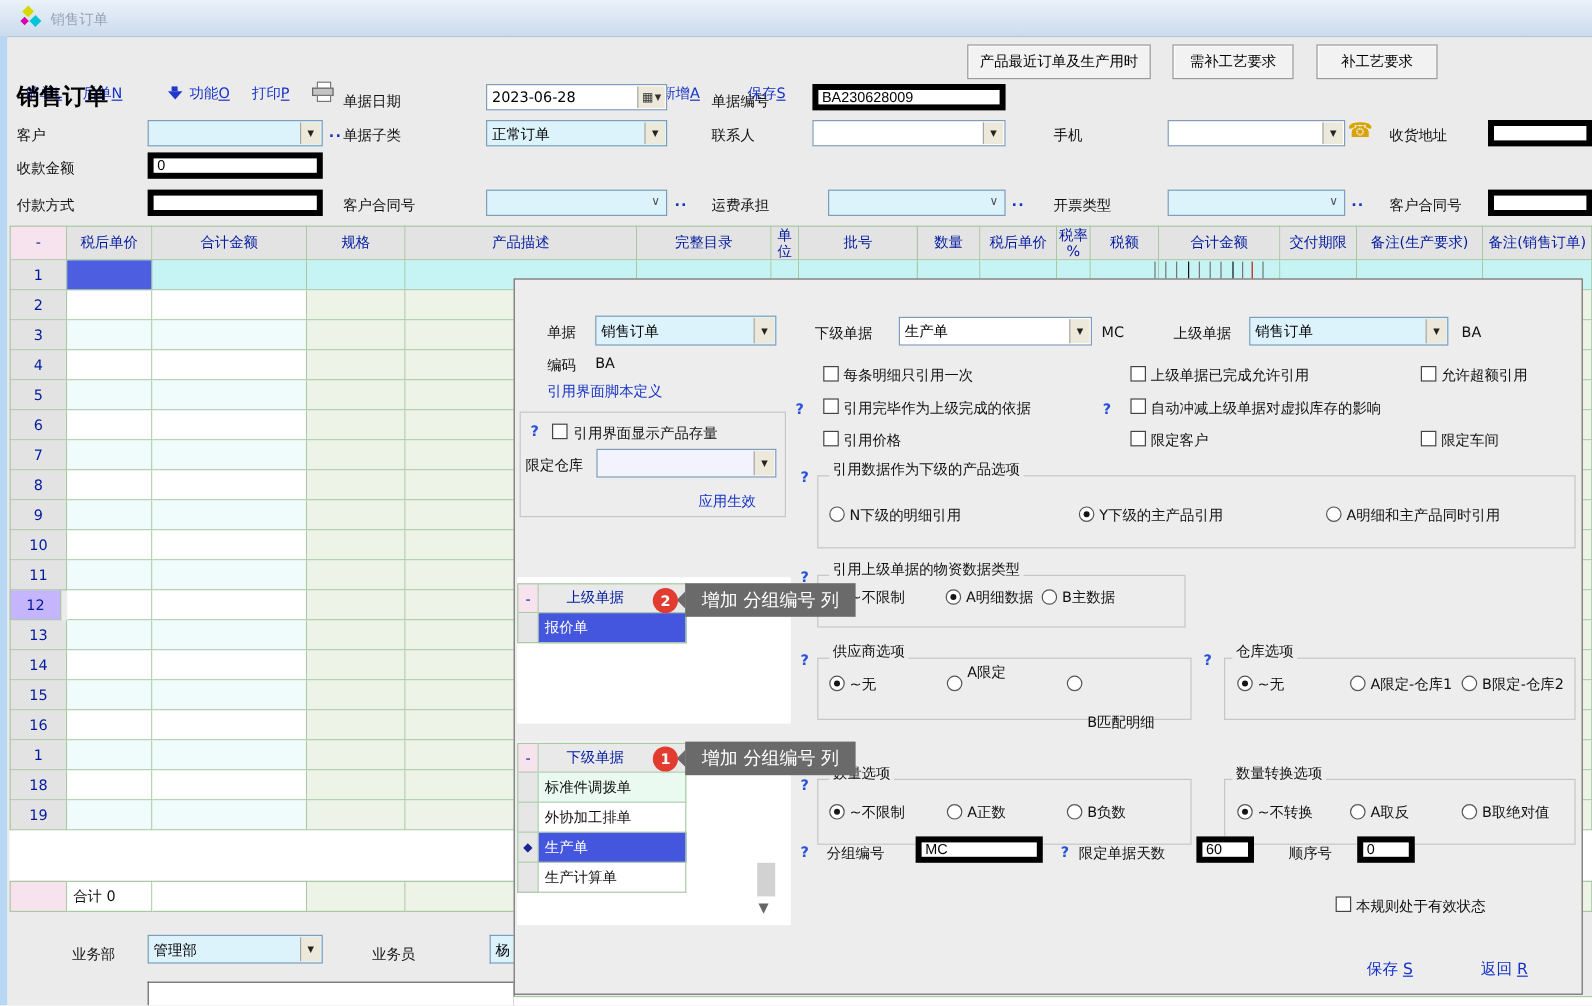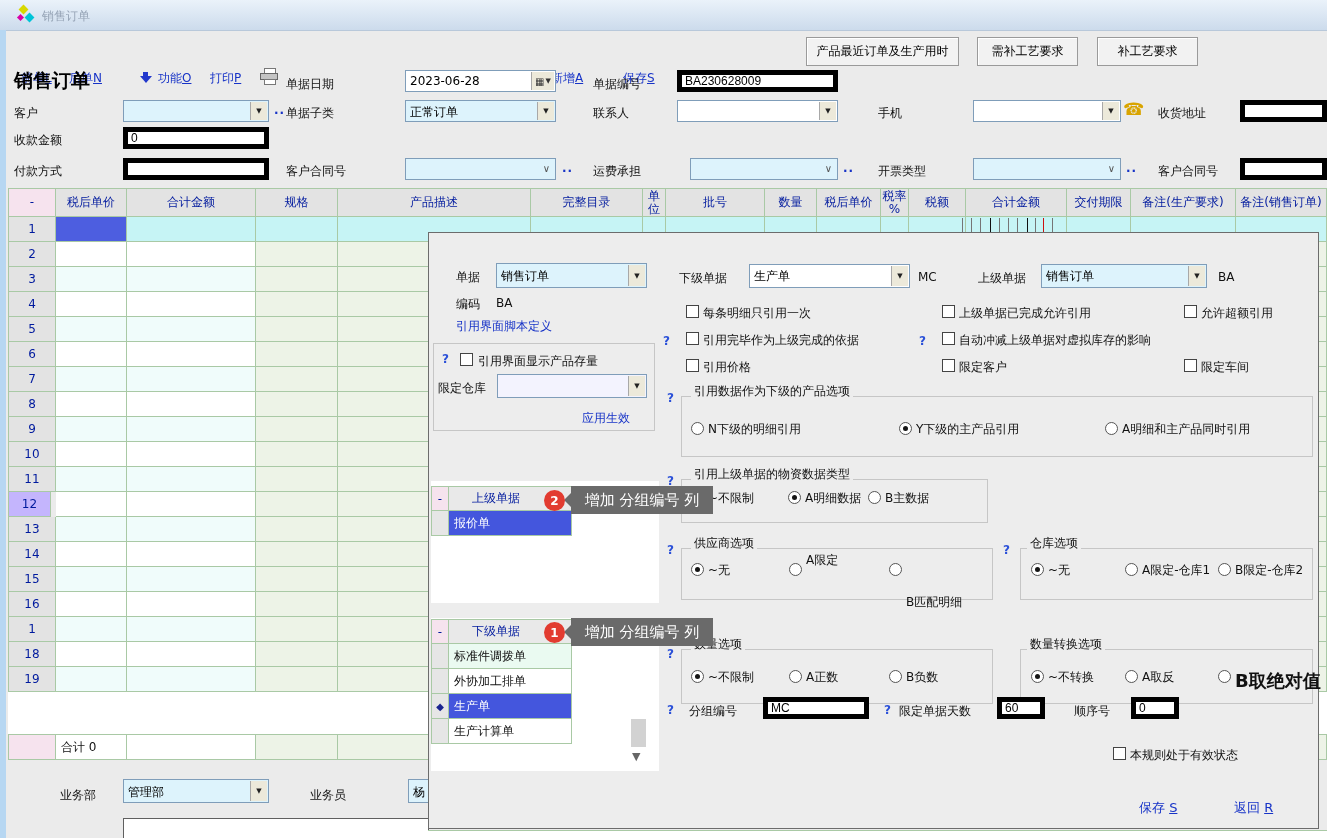--- a/index.html
+++ b/index.html
@@ -607,21 +607,21 @@
         <div style="position: absolute; left: 377px; top: 436px; font-size: 12px; color: rgb(17, 17, 17); white-space: nowrap;">A正数</div>
         <div class="radio" style="position: absolute; left: 460px; top: 437px;"></div>
         <div style="position: absolute; left: 477px; top: 436px; font-size: 12px; color: rgb(17, 17, 17); white-space: nowrap;">B负数</div>
         <div style="position: absolute; left: 591px; top: 416px; width: 291px; height: 53px; border: 1px solid rgb(198, 198, 198);"></div>
         <div style="position: absolute; left: 598px; top: 403px; font-size: 12px; color: rgb(17, 17, 17); background: rgb(237, 237, 237); padding: 0px 3px; white-space: nowrap; z-index: 2;">数量转换选项</div>
         <div class="radio sel" style="position: absolute; left: 602px; top: 437px;"></div>
         <div style="position: absolute; left: 619px; top: 436px; font-size: 12px; color: rgb(17, 17, 17); white-space: nowrap;">~不转换</div>
         <div class="radio" style="position: absolute; left: 696px; top: 437px;"></div>
         <div style="position: absolute; left: 713px; top: 436px; font-size: 12px; color: rgb(17, 17, 17); white-space: nowrap;">A取反</div>
         <div class="radio" style="position: absolute; left: 789px; top: 437px;"></div>
-        <div style="position: absolute; left: 806px; top: 436px; font-size: 18px; color: rgb(17, 17, 17); white-space: nowrap; font-weight: bold;">B取绝对值</div>
+        <div style="position: absolute; left: 806px; top: 436px; font-size: 12px; color: rgb(17, 17, 17); white-space: nowrap;">B取绝对值</div>
         <div style="position: absolute; left: 2px; top: 248px; width: 228px; height: 122px; background: rgb(255, 255, 255);"></div>
         <div style="position: absolute; left: 2px; top: 253px; width: 18px; height: 25px; background: rgb(246, 227, 238); box-sizing: border-box; border: 1px solid rgb(169, 201, 165); font-size: 12px; display: flex; align-items: center; justify-content: center; color: rgb(0, 26, 158);">-</div>
         <div style="position: absolute; left: 20px; top: 253px; width: 123px; height: 25px; background: rgb(233, 233, 233); box-sizing: border-box; border-top: 1px solid rgb(169, 201, 165); border-right: 1px solid rgb(169, 201, 165); border-bottom: 1px solid rgb(169, 201, 165); border-left: none; border-image: initial; font-size: 12px; display: flex; align-items: center; justify-content: center; color: rgb(0, 26, 158); padding-right: 28px;">上级单据</div>
         <div style="position: absolute; left: 2px; top: 278px; width: 18px; height: 25px; background: rgb(230, 230, 230); box-sizing: border-box; border-top: none; border-right: 1px solid rgb(169, 201, 165); border-bottom: 1px solid rgb(169, 201, 165); border-left: 1px solid rgb(169, 201, 165); border-image: initial; font-size: 12px; display: flex; align-items: center;"></div>
         <div style="position: absolute; left: 20px; top: 278px; width: 123px; height: 25px; background: rgb(68, 86, 221); box-sizing: border-box; border-top: none; border-right: 1px solid rgb(169, 201, 165); border-bottom: 1px solid rgb(169, 201, 165); border-left: none; border-image: initial; font-size: 12px; display: flex; align-items: center; padding-left: 5px; color: rgb(255, 255, 255);">报价单</div>
         <div style="position: absolute; left: 2px; top: 385px; width: 228px; height: 153px; background: rgb(255, 255, 255);"></div>
         <div style="position: absolute; left: 2px; top: 386px; width: 18px; height: 25px; background: rgb(246, 227, 238); box-sizing: border-box; border: 1px solid rgb(169, 201, 165); font-size: 12px; display: flex; align-items: center; justify-content: center; color: rgb(0, 26, 158);">-</div>
         <div style="position: absolute; left: 20px; top: 386px; width: 123px; height: 25px; background: rgb(233, 233, 233); box-sizing: border-box; border-top: 1px solid rgb(169, 201, 165); border-right: 1px solid rgb(169, 201, 165); border-bottom: 1px solid rgb(169, 201, 165); border-left: none; border-image: initial; font-size: 12px; display: flex; align-items: center; justify-content: center; color: rgb(0, 26, 158); padding-right: 28px;">下级单据</div>
         <div style="position: absolute; left: 2px; top: 411px; width: 18px; height: 25px; background: rgb(230, 230, 230); box-sizing: border-box; border-top: none; border-right: 1px solid rgb(169, 201, 165); border-bottom: 1px solid rgb(169, 201, 165); border-left: 1px solid rgb(169, 201, 165); border-image: initial; font-size: 12px; display: flex; align-items: center;"></div>
         <div style="position: absolute; left: 20px; top: 411px; width: 123px; height: 25px; background: rgb(234, 250, 241); box-sizing: border-box; border-top: none; border-right: 1px solid rgb(169, 201, 165); border-bottom: 1px solid rgb(169, 201, 165); border-left: none; border-image: initial; font-size: 12px; display: flex; align-items: center; padding-left: 5px; color: rgb(17, 17, 17);">标准件调拨单</div>

